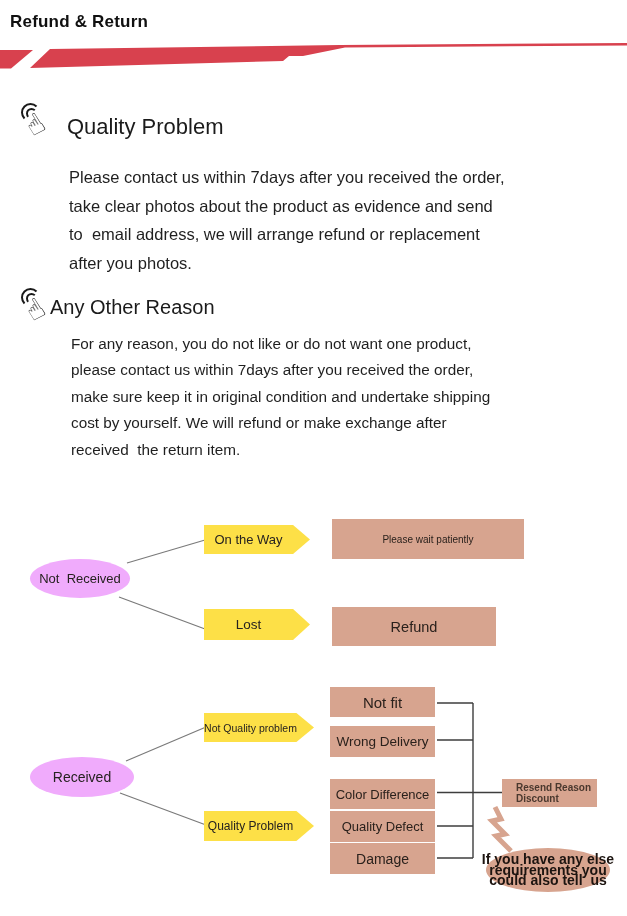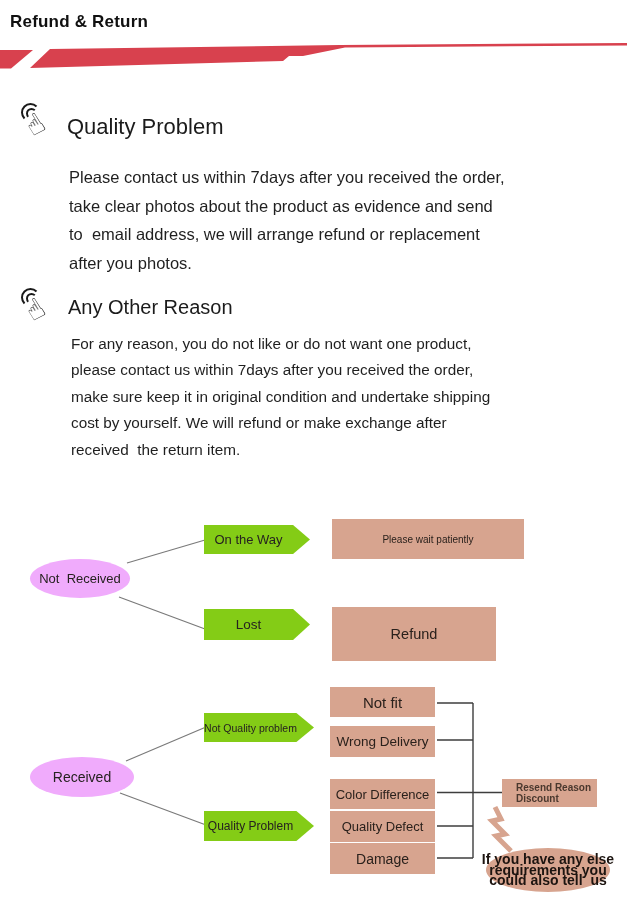--- a/index.html
+++ b/index.html
@@ -21,33 +21,33 @@
   .sec-heading{font-size:22px;color:#1b1b1b;}
   .sec-heading.second{font-size:20px;}
   .body-block{color:#1f1f1f;}
   .body-block div{white-space:pre;}
   .body-1{left:69px;top:163px;font-size:16.5px;line-height:28.6px;}
   .body-2{left:71px;top:331px;font-size:15.3px;line-height:26.4px;}
 
   
   .fc-ellipse{background:#f0abfc;border-radius:50%;display:flex;align-items:center;justify-content:center;
               color:#262220;white-space:pre;text-align:center;}
-  .fc-arrow{background:#84cc16;clip-path:polygon(0 0,84% 0,100% 50%,84% 100%,0 100%);
+  .fc-arrow{background:#fde047;clip-path:polygon(0 0,84% 0,100% 50%,84% 100%,0 100%);
             display:flex;align-items:center;justify-content:center;color:#262220;box-sizing:border-box;
             padding-right:17px;white-space:pre;}
   .fc-box{background:#d7a48f;display:flex;align-items:center;justify-content:center;
           color:#2a211c;white-space:pre;}
   .el-notreceived{left:30px;top:559px;width:100px;height:39px;font-size:13px;}
   .el-received{left:30px;top:757px;width:104px;height:40px;font-size:14px;}
   .ar-ontheway{left:204px;top:525px;width:106px;height:29px;font-size:13px;}
   .ar-lost{left:204px;top:609px;width:106px;height:31px;font-size:13.5px;}
   .ar-nqp{left:204px;top:713px;width:110px;height:29px;font-size:10.5px;}
   .ar-qp{left:204px;top:811px;width:110px;height:30px;font-size:12px;}
   .bx-wait{left:332px;top:519px;width:192px;height:40px;font-size:10px;}
-  .bx-refund{left:332px;top:607px;width:164px;height:54px;font-size:14.5px;}
+  .bx-refund{left:332px;top:607px;width:164px;height:39px;font-size:14.5px;}
   .bx-notfit{left:330px;top:687px;width:105px;height:30px;font-size:15px;}
   .bx-wrong{left:330px;top:726px;width:105px;height:31px;font-size:13.5px;}
   .bx-color{left:330px;top:779px;width:105px;height:30px;font-size:13px;}
   .bx-defect{left:330px;top:811px;width:105px;height:31px;font-size:13px;}
   .bx-damage{left:330px;top:843px;width:105px;height:31px;font-size:14px;}
   .bx-resend{left:502px;top:779px;width:95px;height:28px;background:#d7a48f;box-sizing:border-box;
              padding-left:14px;display:flex;flex-direction:column;justify-content:center;
              font-size:10px;font-weight:bold;line-height:11.5px;color:#4a382e;white-space:pre;}
   .fc-bubble{left:486px;top:848px;width:124px;height:44px;background:#d7a48f;border-radius:50%;
              display:flex;flex-direction:column;align-items:center;justify-content:center;
@@ -77,21 +77,21 @@
     <div>take clear photos about the product as evidence and send</div>
     <div>to  email address, we will arrange refund or replacement</div>
     <div>after you photos.</div>
   </div>
 
   <span class="tapicon" style="left:20px;top:287px;">
     <span class="arc arc-outer"></span>
     <span class="arc arc-inner"></span>
     <span class="hand">☝</span>
   </span>
-  <div class="abs sec-heading second" style="left:68px;top:296px;">Any Other Reason</div>
+  <div class="abs sec-heading second" style="left:50px;top:296px;">Any Other Reason</div>
   <div class="abs body-block body-2">
     <div>For any reason, you do not like or do not want one product,</div>
     <div>please contact us within 7days after you received the order,</div>
     <div>make sure keep it in original condition and undertake shipping</div>
     <div>cost by yourself. We will refund or make exchange after</div>
     <div>received  the return item.</div>
   </div>
 
   <svg class="abs lines-layer" width="627" height="916" viewBox="0 0 627 916">
     <g stroke="#7a7a7a" stroke-width="1.2">

